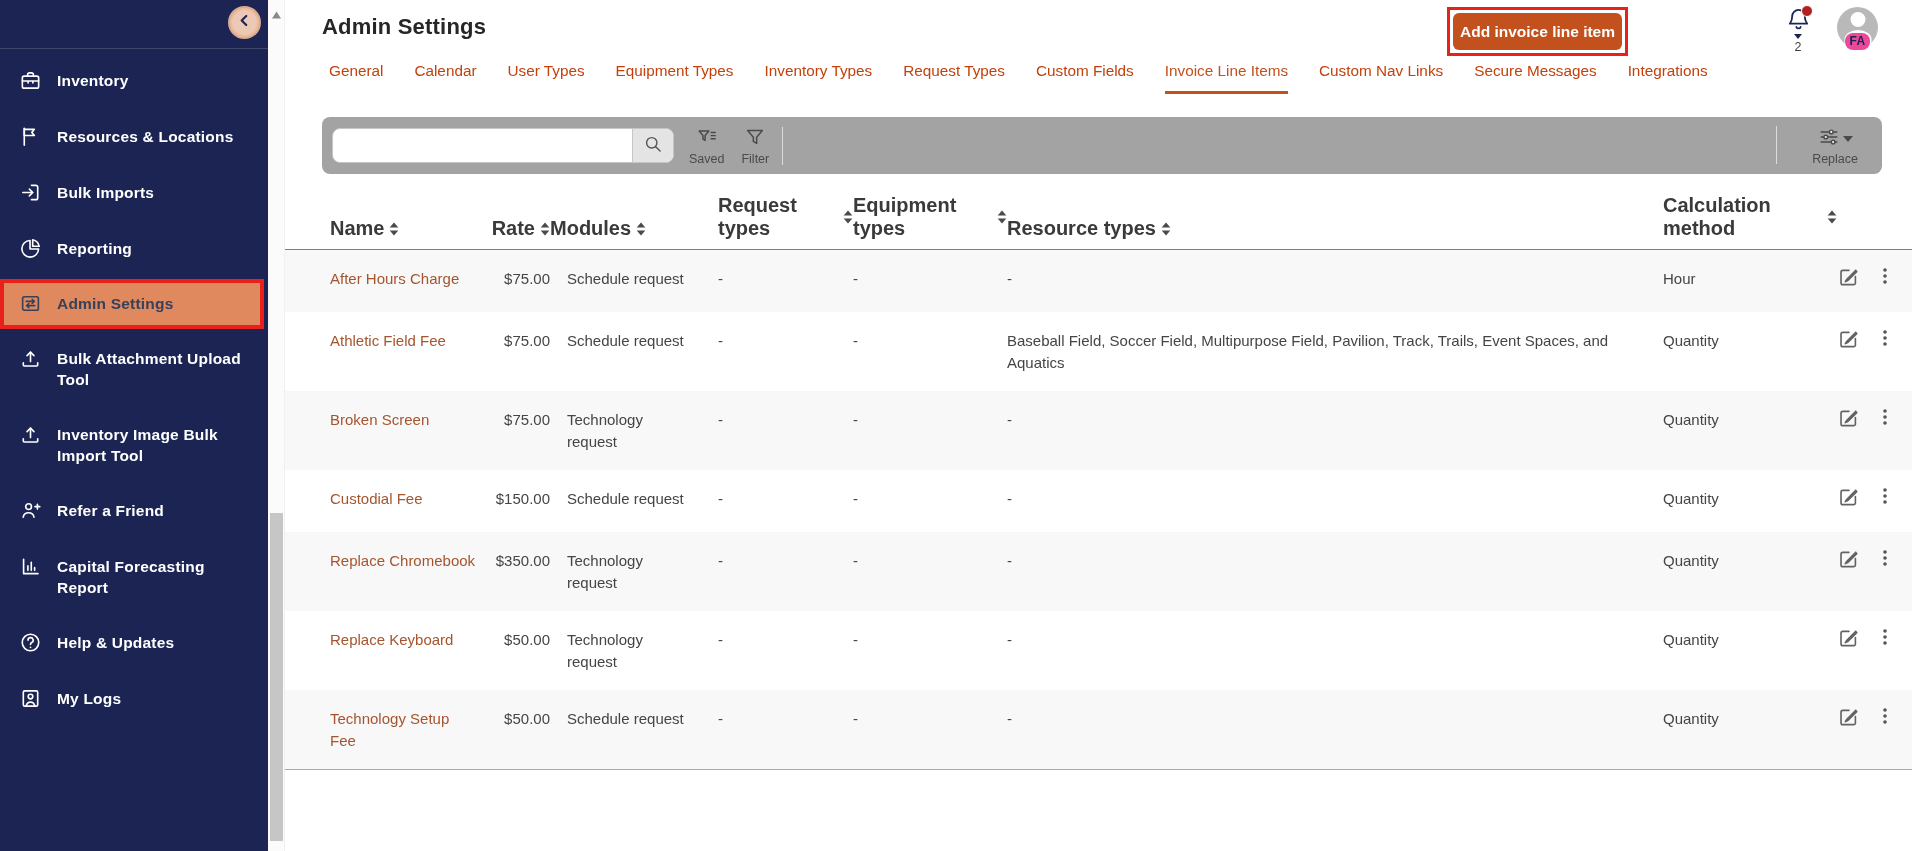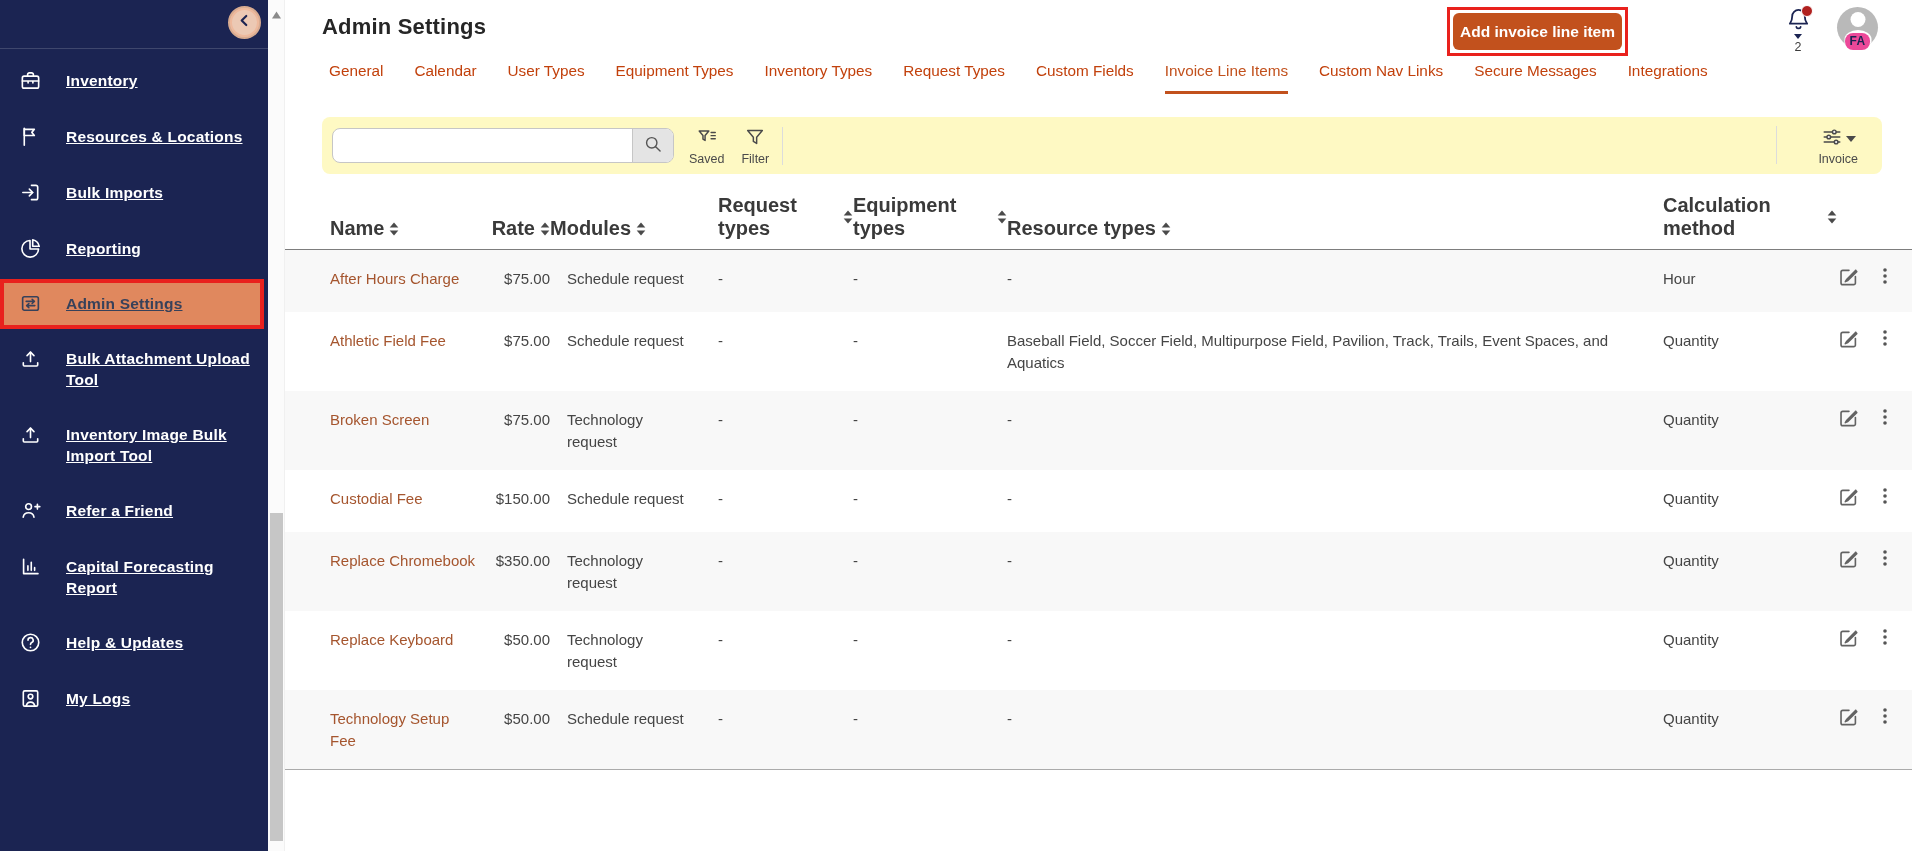--- a/index.html
+++ b/index.html
@@ -9,39 +9,39 @@
     font-family: "Liberation Sans", sans-serif;
   }
   
   #sidebar { position:absolute; left:0; top:0; width:268px; height:851px; background:#1b2452; color:#fff; z-index:2; }
   .sb-head { height:49px; border-bottom:1px solid rgba(255,255,255,0.16); }
   .collapse-btn { position:absolute; left:228px; top:6px; width:33px; height:33px; border-radius:50%;
     background:#ecc9b4; border:2px solid #d8ab90; display:flex; align-items:center; justify-content:center;
     cursor:pointer; z-index:6; box-shadow: inset 0 0 0 2px #eeb99d; }
   .collapse-btn svg { width:17px; height:17px; stroke:#1b2452; stroke-width:3; fill:none; stroke-linecap:round; stroke-linejoin:round; }
   #sidebar-nav { padding-top:4px; }
-  .sb-item { display:flex; gap:24px; padding:17px 14px 17px 19px; align-items:flex-start; cursor:pointer;text-decoration:underline; }
+  .sb-item { display:flex; gap:15px; padding:17px 14px 17px 19px; align-items:flex-start; cursor:pointer; }
   .sb-icon { flex:0 0 23px; height:23px; margin-top:-1px; }
   .sb-icon svg { width:23px; height:23px; stroke:currentColor; fill:none; stroke-width:1.7; stroke-linecap:round; stroke-linejoin:round; }
   .sb-label { font-size:15.5px; font-weight:600; line-height:21px; letter-spacing:0.2px; max-width:190px; }
   .annotation-box { border:4px solid #e9211d; margin:2px 4px 2px 0; }
   .annotation-box .sb-item { background:#e0885e; color:#37415a; padding:10px 14px 10px 15px; }
   
   .v-scrollbar { position:absolute; left:268px; top:0; width:17px; height:851px; background:#fbfbfb; border-right:1px solid #f0f0f0; z-index:1; }
   .v-scroll-up { position:absolute; top:5px; left:0; width:17px; text-align:center; }
   .v-scroll-up svg { width:9px; height:8px; fill:#8a8a8a; }
   .v-thumb { position:absolute; top:513px; left:2px; width:13px; height:328px; background:#c6c6c6; cursor:pointer; }
   
   #main { position:absolute; left:285px; top:0; width:1627px; height:851px; background:#fff; }
   #page-title { margin:14px 0 0 37px; font-size:22px; font-weight:800; color:#262626; letter-spacing:0.2px; }
   .tabs { display:flex; gap:31px; margin:22px 0 0 44px; }
   .tab { font-size:15.3px; color:#c2410c; padding-bottom:11px; cursor:pointer; white-space:nowrap; }
   .tab.active { color:#c2511d; border-bottom:3px solid #c2511d; }
   
-  .toolbar { margin:23px 0 0 37px; width:1560px; height:57px; background:#fef9c3; border-radius:8px;
+  .toolbar { margin:23px 0 0 37px; width:1560px; height:57px; background:#a3a3a3; border-radius:8px;
     display:flex; align-items:center; position:relative; }
   .search-wrap { margin-left:10px; width:342px; height:35px; background:#fff; border:1px solid #c6c6c6; border-radius:8px; display:flex; overflow:hidden; }
   .search-input { flex:1; border:none; outline:none; font-size:14px; padding:0 10px; background:transparent; color:#333; }
   .search-btn { width:41px; background:#e4e4e4; border:none; border-left:1px solid #c6c6c6; display:flex; align-items:center; justify-content:center; cursor:pointer; }
   .search-btn svg { width:20px; height:20px; stroke:#555; fill:none; stroke-width:1.7; stroke-linecap:round; }
   .tb-btn { display:flex; flex-direction:column; align-items:center; gap:1px; color:#4a4a4a; font-size:12.5px; cursor:pointer; background:none; border:none; font-family:inherit; }
   .tb-btn svg { width:22px; height:22px; stroke:#4a4a4a; fill:none; stroke-width:1.6; stroke-linecap:round; stroke-linejoin:round; }
   .tb-saved { margin-left:15px; }
   .tb-filter { margin-left:17px; }
   .tb-divider { width:1px; height:38px; background:#dcdcdc; margin-left:13px; }
@@ -235,21 +235,21 @@
     <button class="tb-btn settings-btn">
       <span class="settings-top">
         <span><svg viewBox="0 0 24 24">
               <path d="M3.5 6.5h17M3.5 12h17M3.5 17.5h17"></path>
               <circle cx="14.5" cy="6.5" r="2" fill="#f4f4f4"></circle>
               <circle cx="8.5" cy="12" r="2" fill="#f4f4f4"></circle>
               <circle cx="16.5" cy="17.5" r="2" fill="#f4f4f4"></circle>
             </svg></span>
         <span class="caret"></span>
       </span>
-      <span>Invoice</span>
+      <span>Replace</span>
     </button>
   </div>
 
   <div class="grid table-head" id="thead">
       <div class="th">
         <span>Name</span>
         <span class="sort-icon">
           <svg viewBox="0 0 10 14">
             <path d="M5 0.5 9.3 5.6H0.7z"></path>
             <path d="M5 13.5 0.7 8.4h8.6z"></path>

